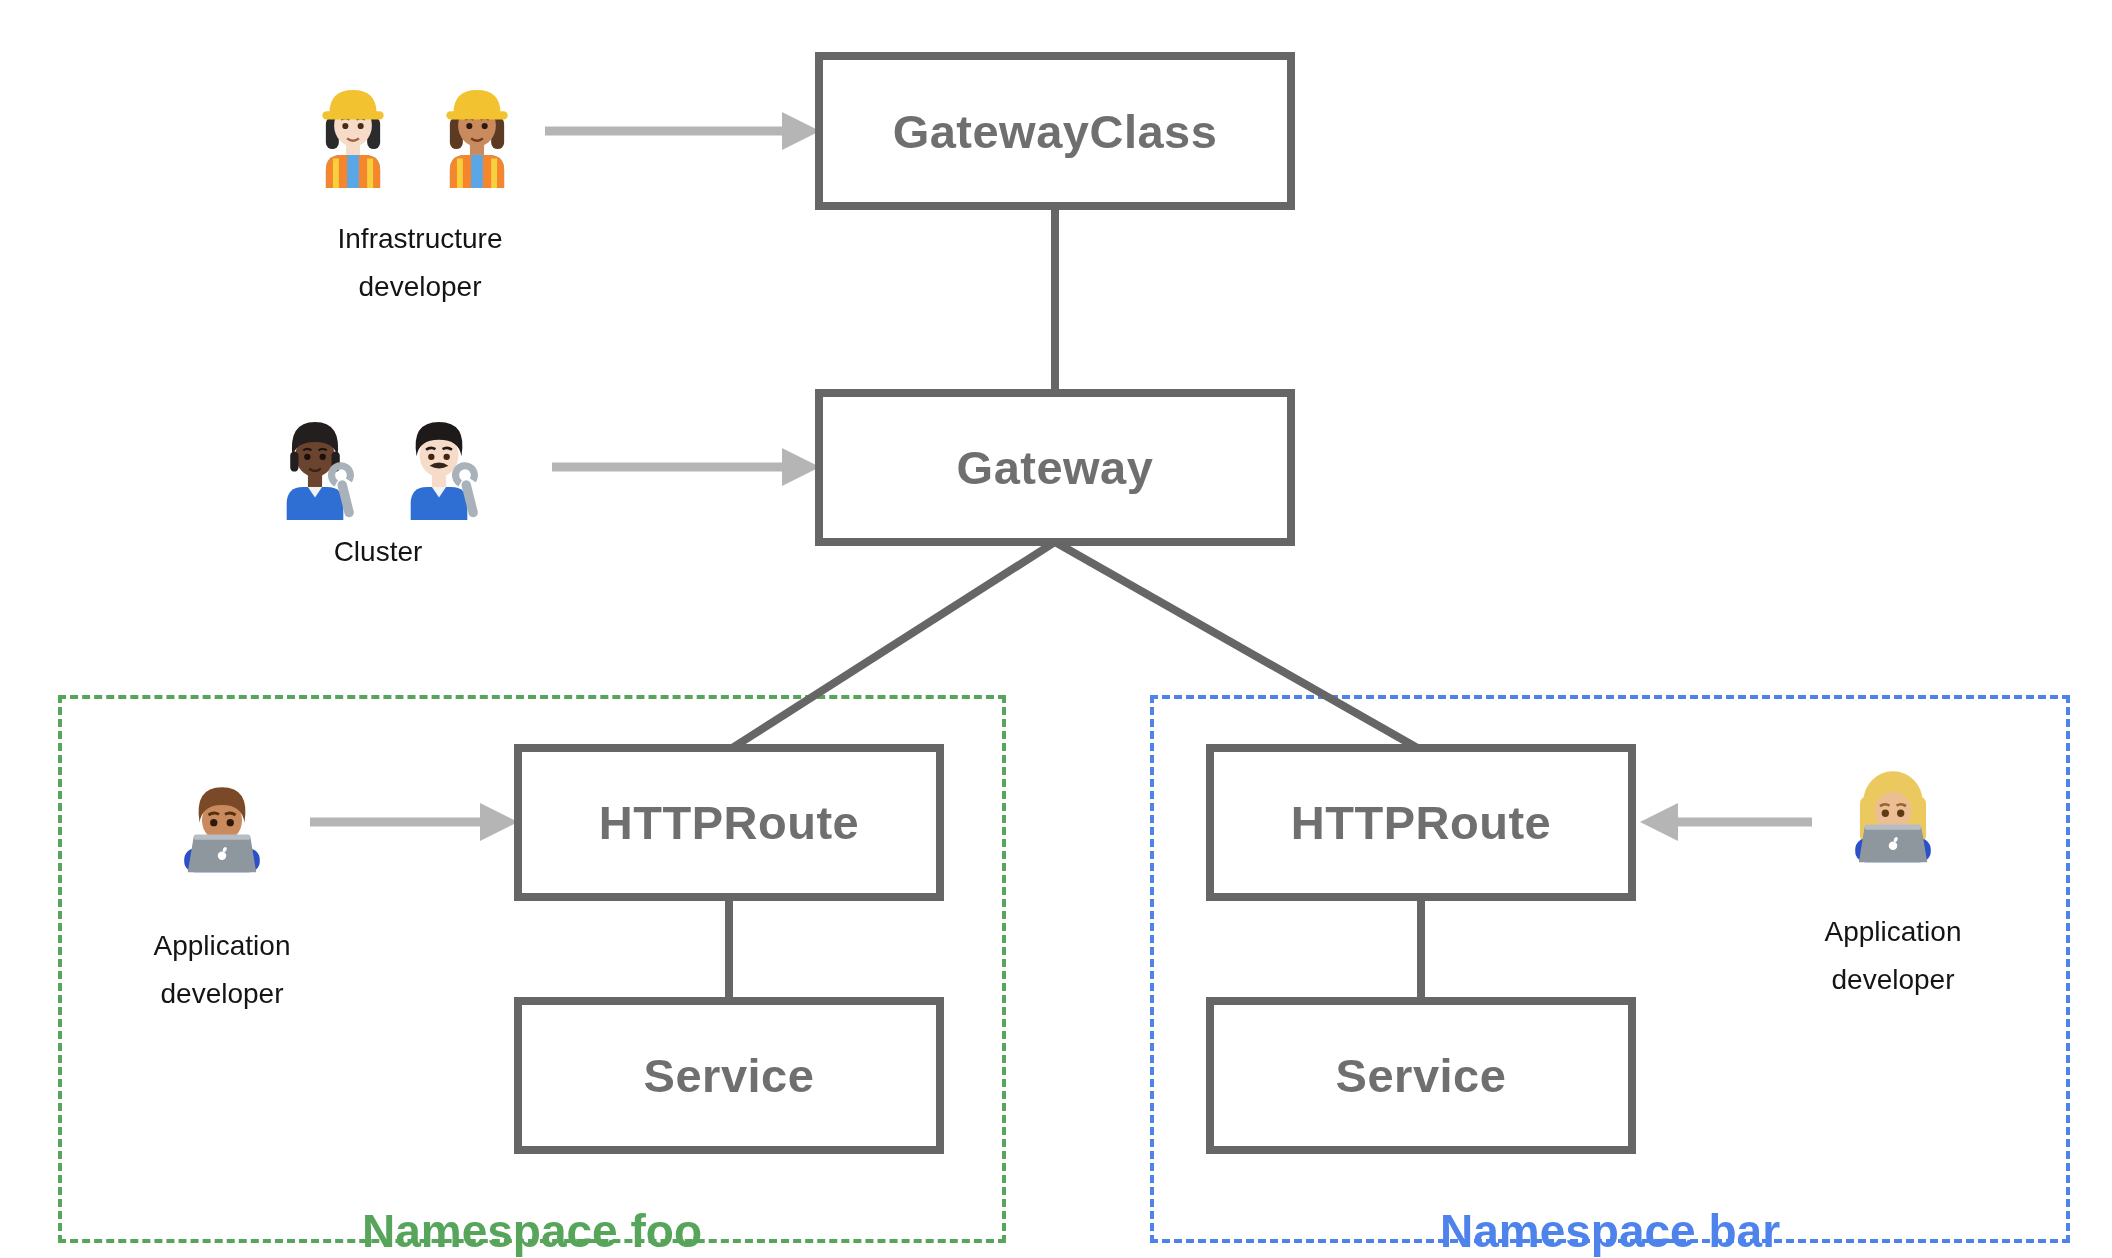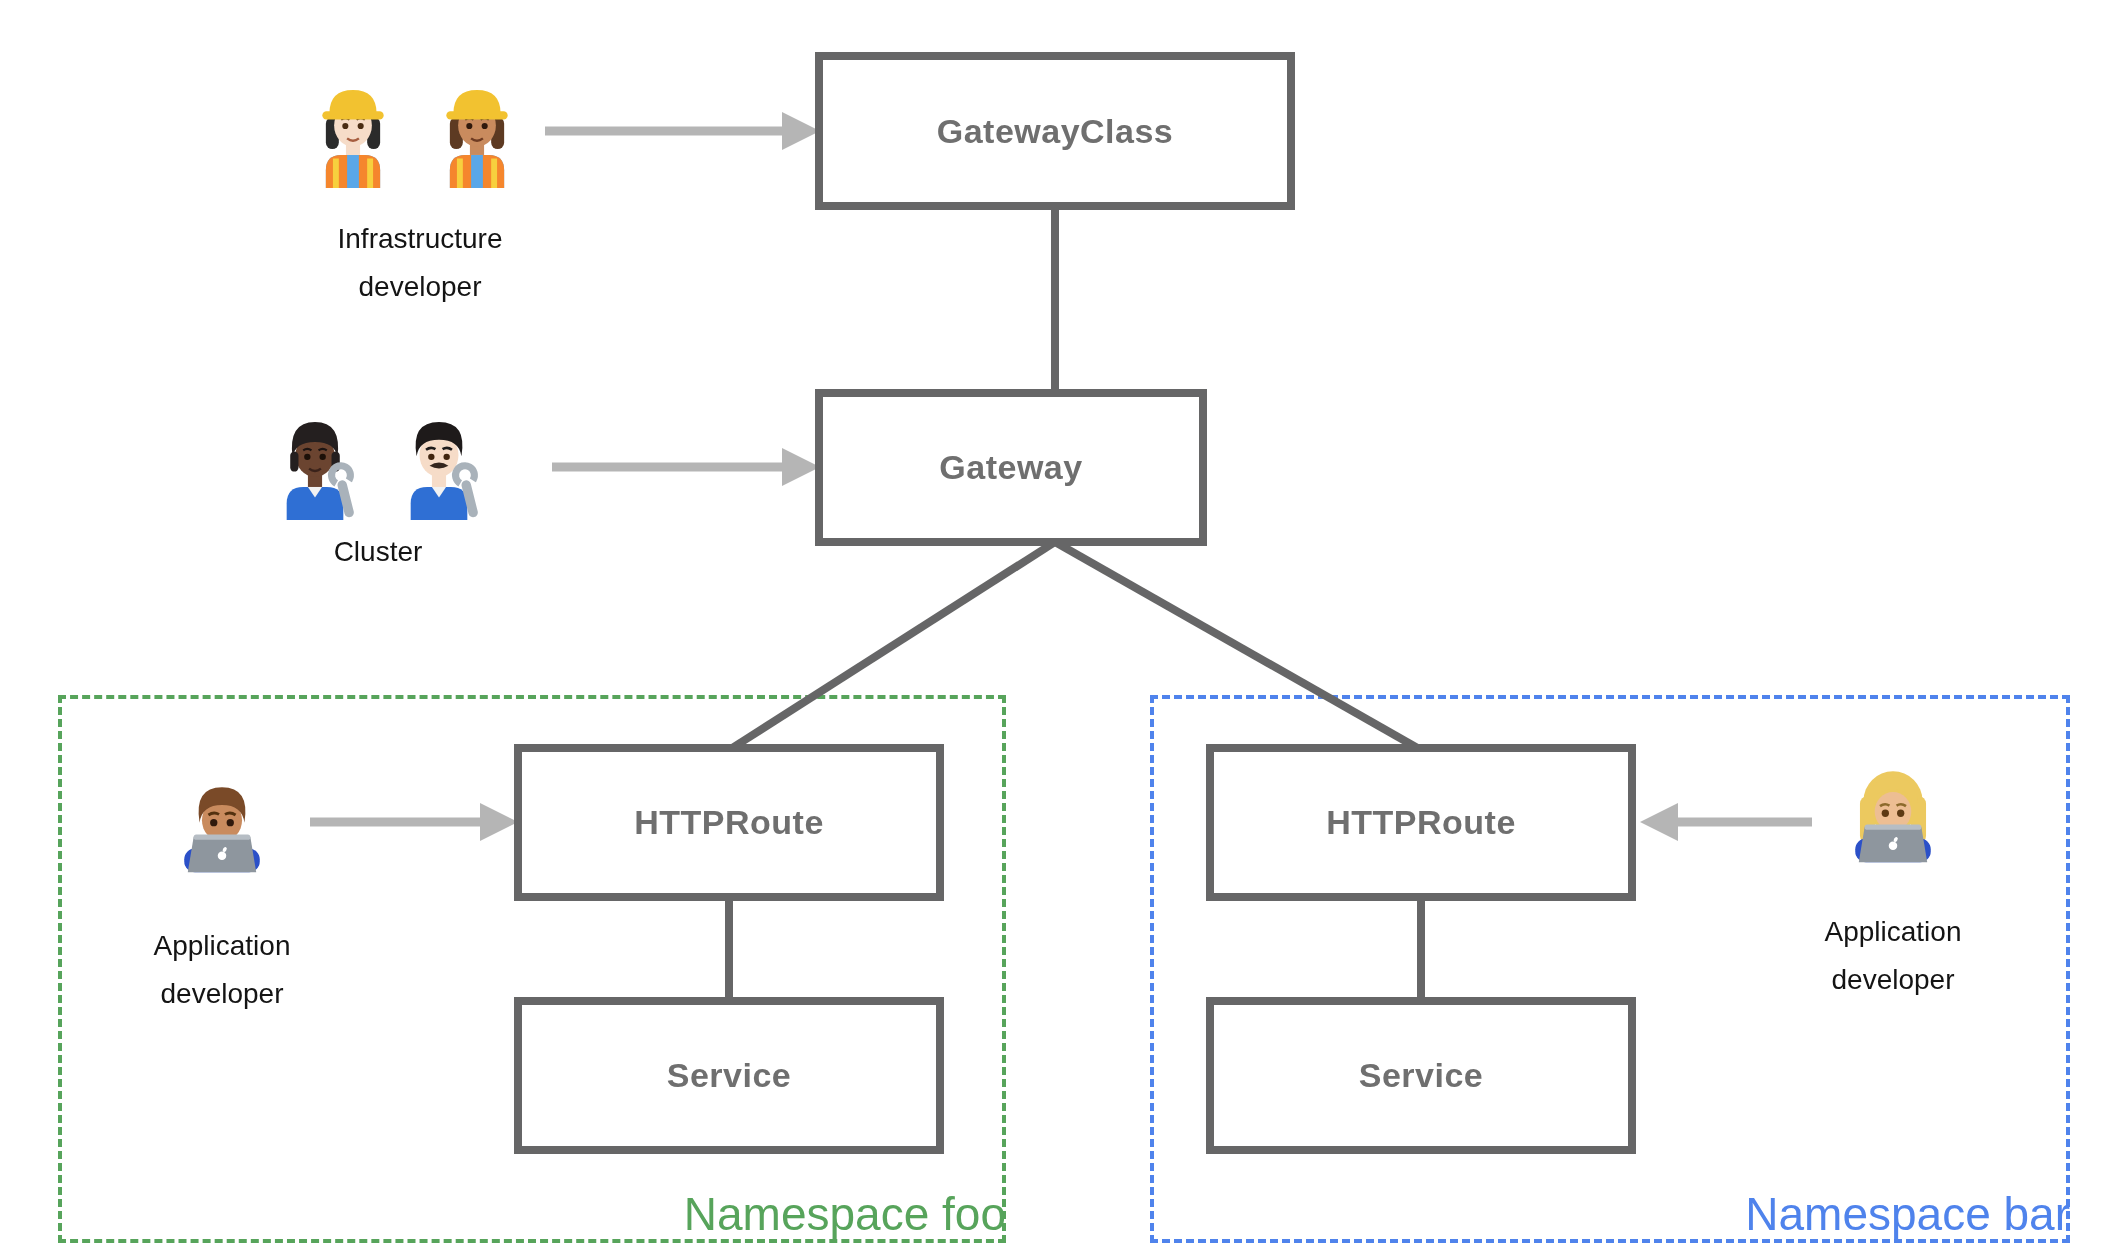--- a/index.html
+++ b/index.html
@@ -6,28 +6,28 @@
     --box-border:#666667; --box-label:#6f6f6f; --connector:#666667; --arrow:#b5b5b5;
     --namespace-foo:#57a45b; --namespace-bar:#4f83ec; --persona-label:#141414; --background:#ffffff;
   }
   html,body{margin:0;padding:0;background:var(--background);}
   .canvas{position:relative;width:2112px;height:1258px;background:var(--background);
           font-family:"Liberation Sans",sans-serif;overflow:hidden;}
   svg.overlay{position:absolute;left:0;top:0;z-index:2;}
   .ns{position:absolute;border:4px dashed;box-sizing:border-box;z-index:1;background:transparent;}
   .ns-foo{left:58px;top:695px;width:948px;height:548px;border-color:var(--namespace-foo);}
   .ns-bar{left:1150px;top:695px;width:920px;height:548px;border-color:var(--namespace-bar);}
-  .ns-label{position:absolute;z-index:2;text-align:right;font-weight:normal;font-size:46px;line-height:52px;}
+  .ns-label{position:absolute;z-index:2;text-align:center;font-weight:bold;font-size:46px;line-height:52px;margin-top:17px;}
   .ns-label-foo{left:58px;width:948px;top:1188px;color:var(--namespace-foo);}
   .ns-label-bar{left:1150px;width:920px;top:1188px;color:var(--namespace-bar);}
   .box{position:absolute;box-sizing:border-box;border:8px solid var(--box-border);background:var(--background);
        display:flex;align-items:center;justify-content:center;color:var(--box-label);
-       font-weight:bold;font-size:34px;letter-spacing:0.5px;z-index:3;}
+       font-weight:bold;font-size:47px;letter-spacing:0.5px;z-index:3;}
   .box-gatewayclass{left:815px;top:52px;width:480px;height:158px;}
-  .box-gateway{left:815px;top:389px;width:392px;height:157px;}
+  .box-gateway{left:815px;top:389px;width:480px;height:157px;}
   .box-httproute-foo{left:514px;top:744px;width:430px;height:157px;}
   .box-service-foo{left:514px;top:997px;width:430px;height:157px;}
   .box-httproute-bar{left:1206px;top:744px;width:430px;height:157px;}
   .box-service-bar{left:1206px;top:997px;width:430px;height:157px;}
   .persona{position:absolute;display:flex;gap:6px;z-index:2;}
   .persona svg{display:block;}
   .persona-label{position:absolute;z-index:2;text-align:center;color:var(--persona-label);
                  font-size:28px;line-height:48px;font-weight:400;}
   .pl-infra{left:240px;width:360px;top:215px;}
   .pl-cluster{left:198px;width:360px;top:528px;}

